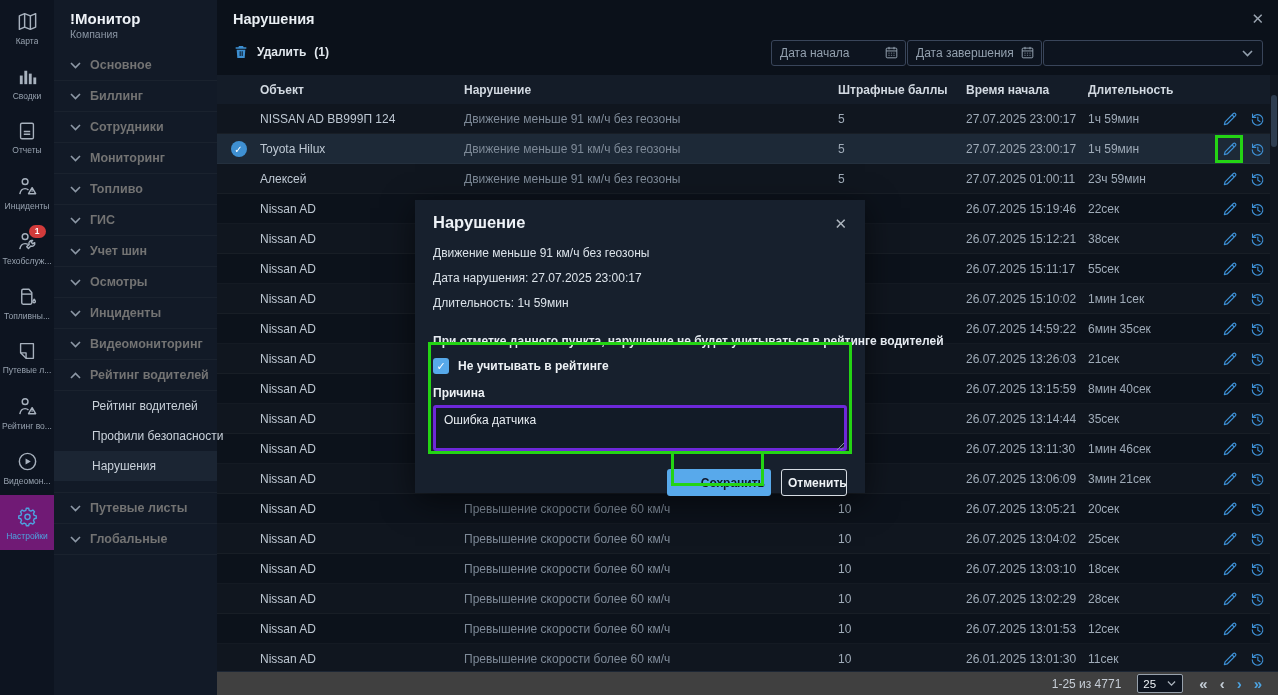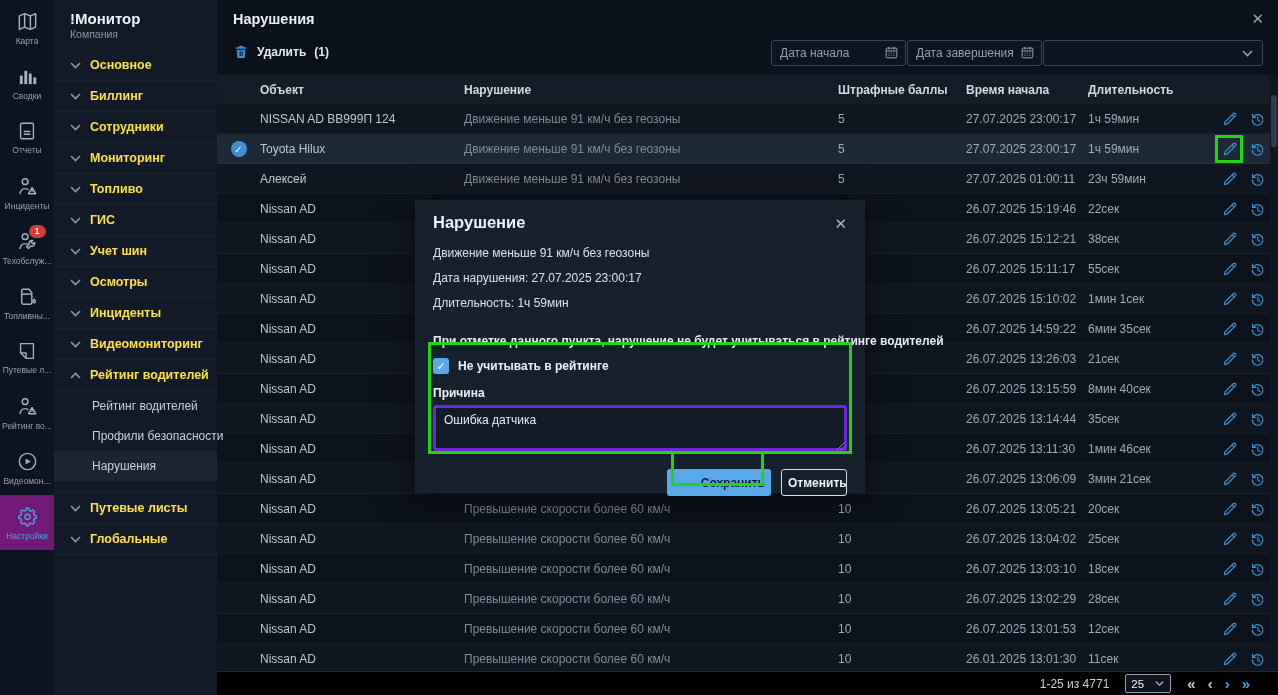--- a/index.html
+++ b/index.html
@@ -19,21 +19,21 @@
               align-items:center;justify-content:center;padding:0 2px;}
   
   .sidebar{position:absolute;left:54px;top:0;bottom:0;width:163px;background:#121a27;z-index:5;}
   .brand{padding:10px 14px 6px 16px;}
   .brand-title{font-size:15px;font-weight:bold;color:#eef2f7;}
   .brand-sub{font-size:10.5px;color:#8a95a3;margin-top:1px;}
   .side-list{margin-top:4px;}
   .side-group{height:30px;display:flex;align-items:center;gap:9px;padding-left:16px;cursor:pointer;
               border-bottom:1px solid rgba(255,255,255,.035);}
   .side-group .chev{color:#8d98a6;display:flex;}
-  .side-group .glabel{font-size:12.5px;font-weight:bold;color:#fde047;white-space:nowrap;}
+  .side-group .glabel{font-size:12.5px;font-weight:bold;color:#737373;white-space:nowrap;}
   .side-sub{height:30px;display:flex;align-items:center;padding-left:38px;font-size:12px;
             color:#c9d1da;cursor:pointer;white-space:nowrap;}
   .side-sub.active{background:#1b2533;}
   .side-group.gap-top{margin-top:11px;border-top:1px solid rgba(255,255,255,.035);}
   
   .main{position:absolute;left:217px;top:0;right:0;bottom:0;background:#0b111a;}
   .page-title{position:absolute;left:16px;top:11px;font-size:14.5px;font-weight:bold;color:#e9eef3;}
   .page-close{position:absolute;right:14px;top:10px;font-size:15px;color:#9aa4b0;cursor:pointer;}
   .toolbar-delete{position:absolute;left:16px;top:44px;display:flex;align-items:center;gap:8px;
                   cursor:pointer;}
@@ -63,23 +63,23 @@
   .cell{overflow:hidden;white-space:nowrap;}
   .c-check{display:flex;justify-content:center;}
   .row-check{width:16px;height:16px;border-radius:50%;background:#3f90d2;color:#fff;font-size:10px;
              display:flex;align-items:center;justify-content:center;}
   .c-obj{color:#bec8d3;}
   .c-vio{color:#7e8a98;}
   .c-pts,.c-time,.c-dur{color:#9fabb8;}
   .c-act{display:flex;align-items:center;gap:10px;padding-left:6px;}
   .act-ic{color:#3e91d6;display:flex;cursor:pointer;}
   
-  .tfoot{position:absolute;left:0;right:0;bottom:0;height:23px;background:#000000;
+  .tfoot{position:absolute;left:0;right:0;bottom:0;height:23px;background:#404040;
          border-top:1px solid #1c2634;display:flex;align-items:center;justify-content:flex-end;
-         gap:16px;padding-right:28px;font-size:12px;color:#c6cdd6;z-index:6;}
+         gap:16px;padding-right:16px;font-size:12px;color:#c6cdd6;z-index:6;}
   .size-select{width:46px;height:19px;box-sizing:border-box;border:1px solid #97a1ac;border-radius:2px;
                display:flex;align-items:center;justify-content:space-between;padding:0 5px;
                font-size:11.5px;color:#eef2f6;cursor:pointer;background:#0d141f;}
   .size-select .chev{color:#aab3bd;display:flex;transform:scale(.8);}
   .pager{display:flex;align-items:center;gap:12px;font-size:15px;font-weight:bold;}
   .pg-dim{color:#c3ccd5;cursor:pointer;}
   .pg-acc{color:#4da3e0;cursor:pointer;}
   
   .scroll-track{position:absolute;right:0;top:75px;bottom:23px;width:8px;background:#10161f;z-index:4;}
   .scroll-thumb{position:absolute;right:1px;top:20px;width:6px;height:52px;background:#2e3d50;

